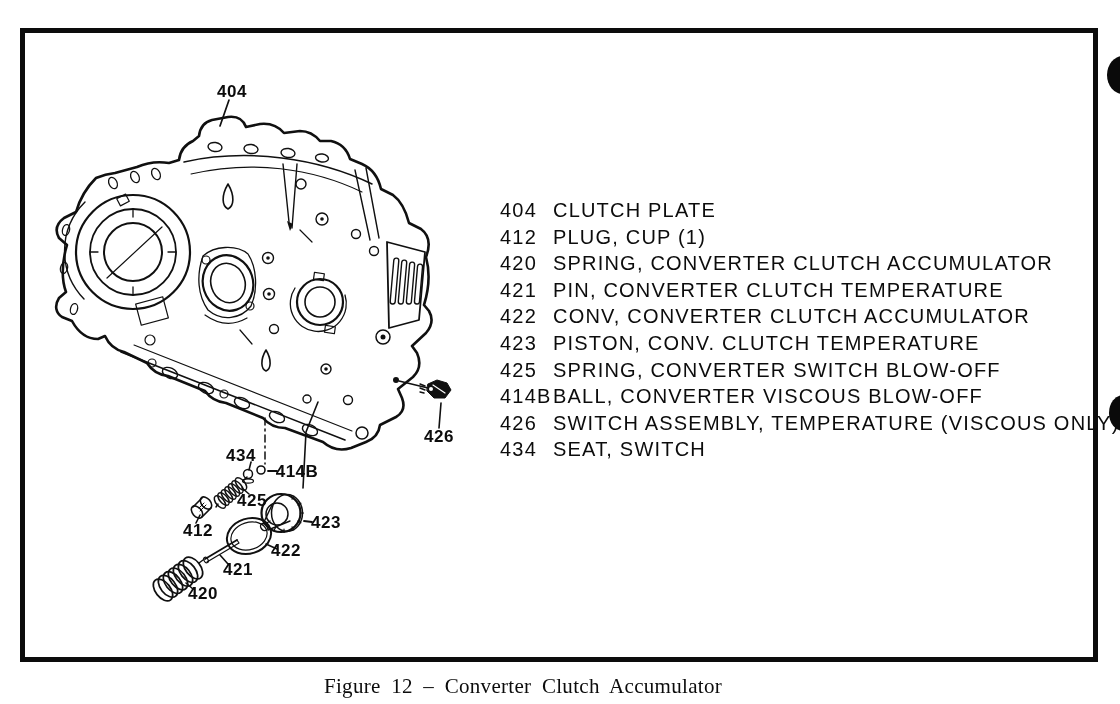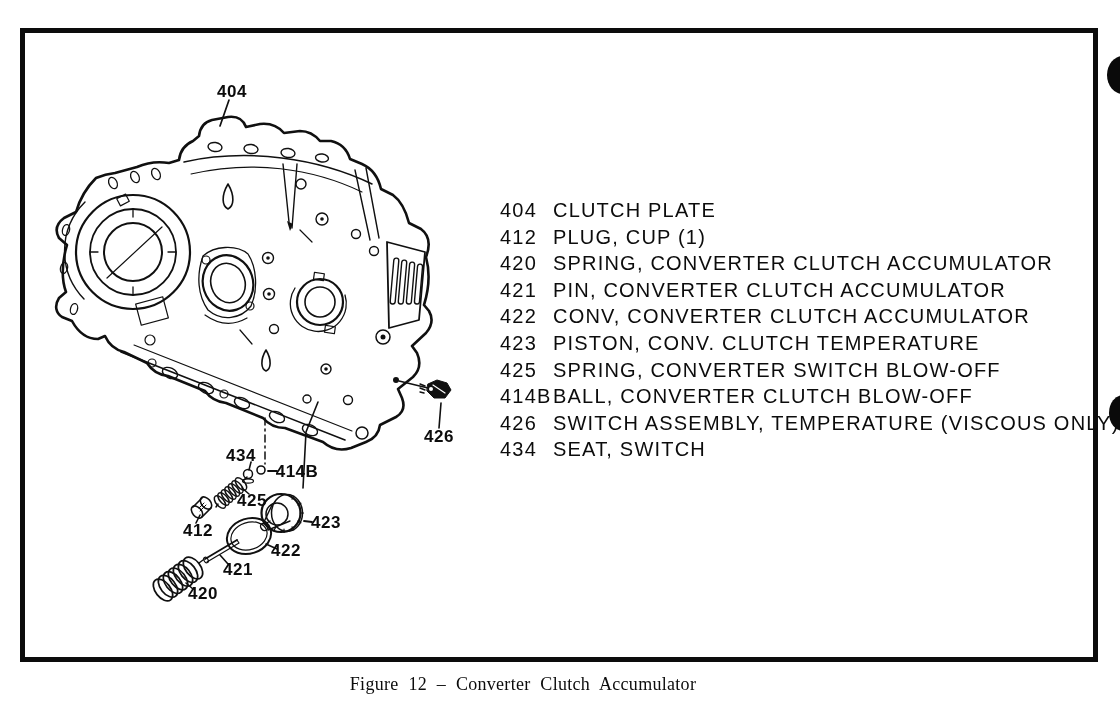--- a/index.html
+++ b/index.html
@@ -23,21 +23,21 @@
   .parts-list {
     position:absolute; left:500px; top:197px; width:590px;
     font-size:20px; letter-spacing:1.2px; color:#0c0c0c;
   }
   .parts-list .row {
     display:grid; grid-template-columns:53px auto;
     height:26.6px; line-height:26.6px; white-space:nowrap;
   }
   .caption {
     position:absolute; left:523px; top:674px; transform:translateX(-50%);
-    font-family:"Liberation Serif", serif; font-size:18px;
+    font-family:"Liberation Serif", serif; font-size:21px;
     word-spacing:5px; letter-spacing:.3px; color:#0c0c0c; white-space:nowrap;
   }
   .binding-mark {
     position:absolute; background:#0a0a0a; border-radius:50%;
   }
   .binding-mark.one { left:1107px; top:56px;  width:32px; height:38px; }
   .binding-mark.two { left:1109px; top:395px; width:28px; height:36px; }
 </style>
 </head>
 <body>
@@ -256,37 +256,37 @@
     <div class="row">
       <span>412</span>
       <span>PLUG, CUP (1)</span>
     </div>
     <div class="row">
       <span>420</span>
       <span>SPRING, CONVERTER CLUTCH ACCUMULATOR</span>
     </div>
     <div class="row">
       <span>421</span>
-      <span>PIN, CONVERTER CLUTCH ACCUMULATOR</span>
+      <span>PIN, CONVERTER CLUTCH TEMPERATURE</span>
     </div>
     <div class="row">
       <span>422</span>
       <span>CONV, CONVERTER CLUTCH ACCUMULATOR</span>
     </div>
     <div class="row">
       <span>423</span>
       <span>PISTON, CONV. CLUTCH TEMPERATURE</span>
     </div>
     <div class="row">
       <span>425</span>
       <span>SPRING, CONVERTER SWITCH BLOW-OFF</span>
     </div>
     <div class="row">
       <span>414B</span>
-      <span>BALL, CONVERTER CLUTCH BLOW-OFF</span>
+      <span>BALL, CONVERTER VISCOUS BLOW-OFF</span>
     </div>
     <div class="row">
       <span>426</span>
       <span>SWITCH ASSEMBLY, TEMPERATURE (VISCOUS ONLY)</span>
     </div>
     <div class="row">
       <span>434</span>
       <span>SEAT, SWITCH</span>
     </div>
   </div>

